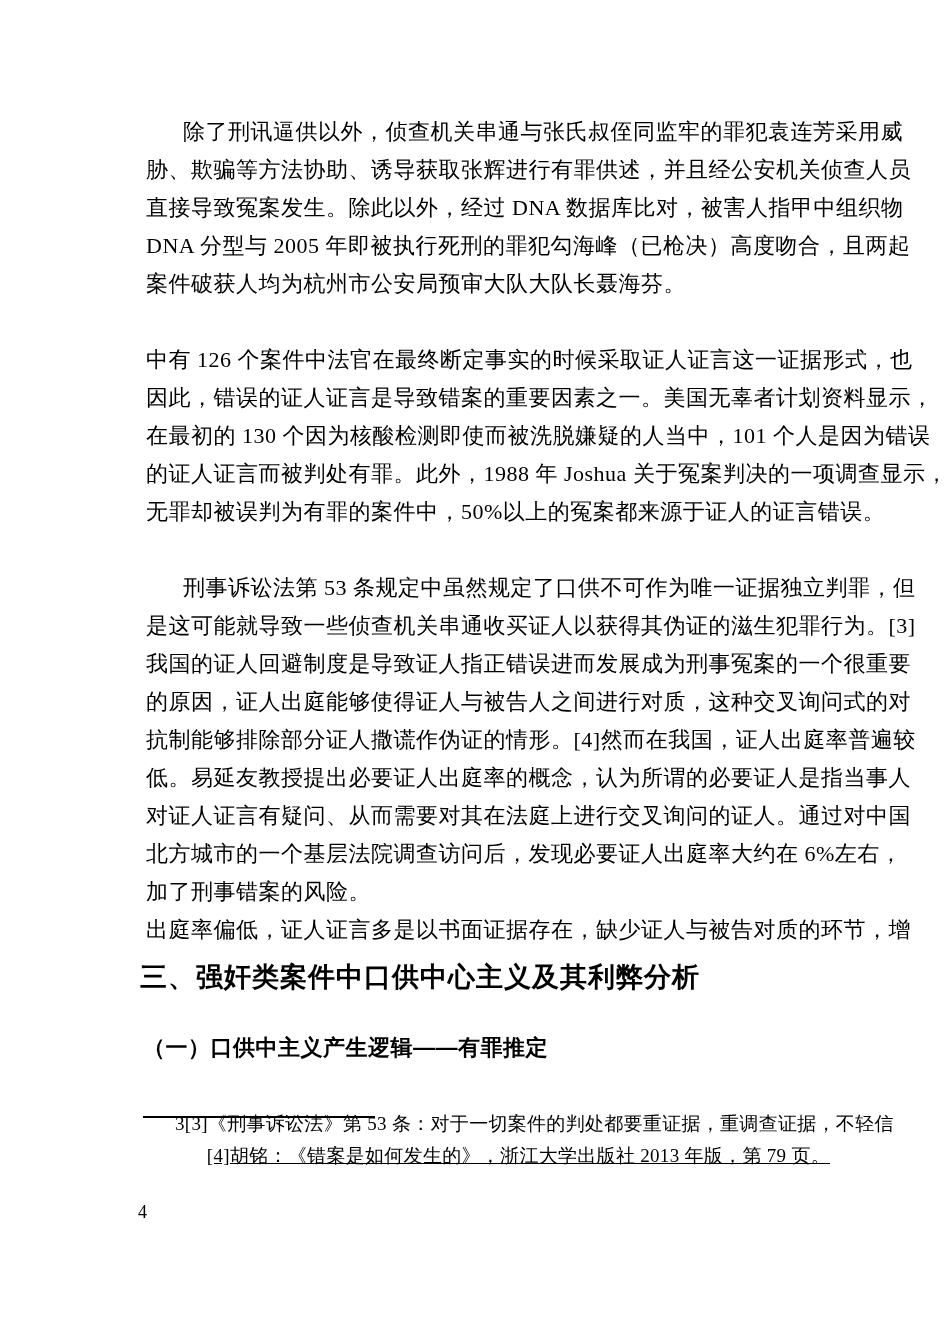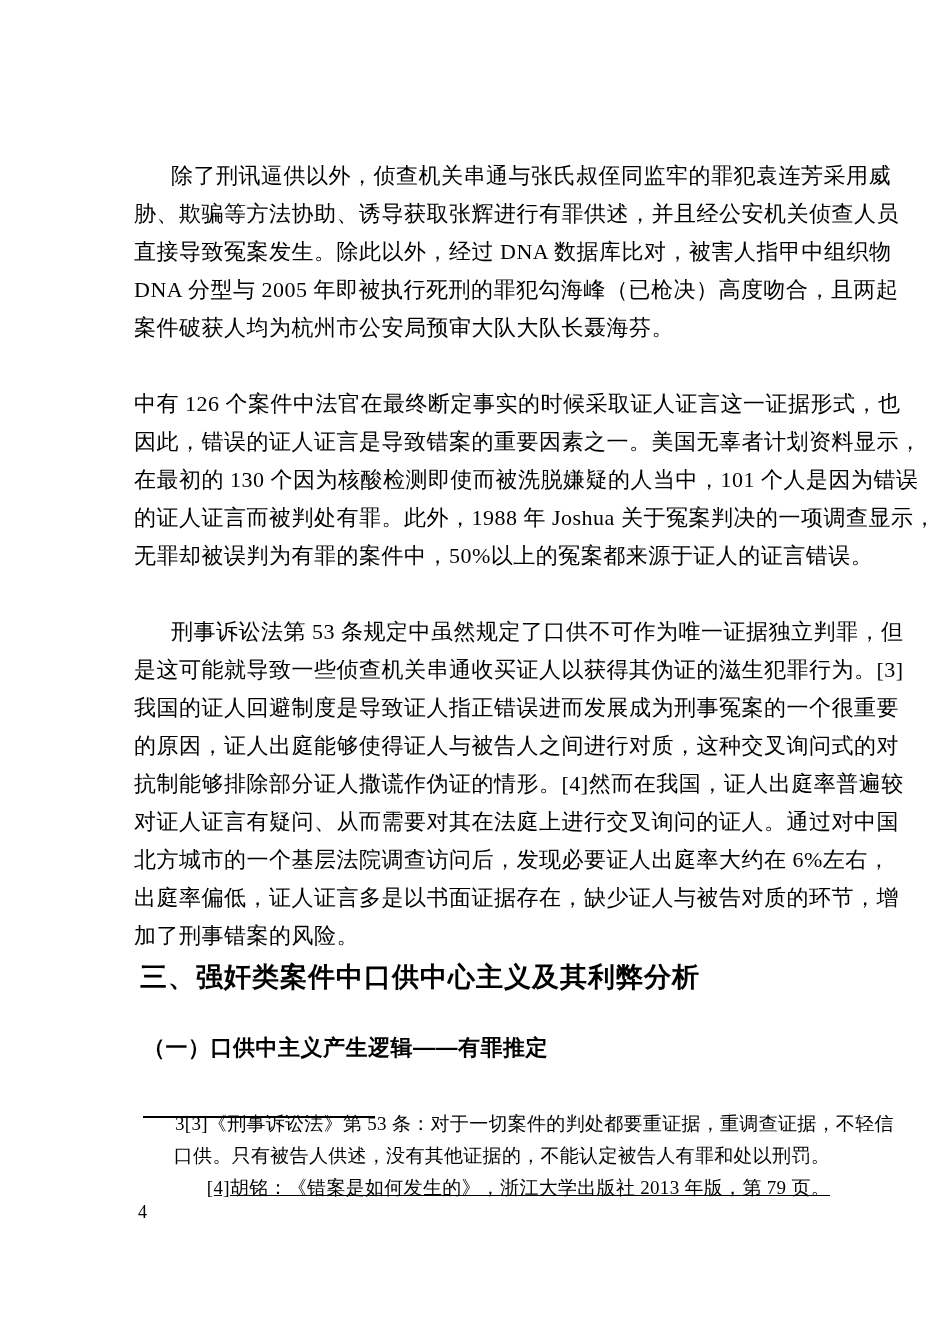--- a/index.html
+++ b/index.html
@@ -11,23 +11,22 @@
     position: relative;
     width: 950px;
     height: 1344px;
     background: #ffffff;
     overflow: hidden;
     font-family: "Liberation Serif", "DejaVu Serif", serif;
     color: #000000;
   }
   .para {
     position: absolute;
-    left: 134px;
+    left: 146px;
     width: 678px;
-    margin-top: 44px;
   }
   #para1 { top: 113px; }
   #para2 { top: 341px; }
   #para3 { top: 569px; }
   .line {
     font-size: 22px;
     height: 38px;
     line-height: 38px;
     white-space: nowrap;
     letter-spacing: 0.5px;
@@ -107,36 +106,36 @@
     <div class="line">的证人证言而被判处有罪。此外，1988 年 Joshua 关于冤案判决的一项调查显示，</div>
     <div class="line">无罪却被误判为有罪的案件中，50%以上的冤案都来源于证人的证言错误。</div>
   </div>
 
   <div class="para" id="para3">
     <div class="line indent">刑事诉讼法第 53 条规定中虽然规定了口供不可作为唯一证据独立判罪，但</div>
     <div class="line">是这可能就导致一些侦查机关串通收买证人以获得其伪证的滋生犯罪行为。[3]</div>
     <div class="line">我国的证人回避制度是导致证人指正错误进而发展成为刑事冤案的一个很重要</div>
     <div class="line">的原因，证人出庭能够使得证人与被告人之间进行对质，这种交叉询问式的对</div>
     <div class="line">抗制能够排除部分证人撒谎作伪证的情形。[4]然而在我国，证人出庭率普遍较</div>
+    <div class="line">低。易延友教授提出必要证人出庭率的概念，认为所谓的必要证人是指当事人</div>
     <div class="line">对证人证言有疑问、从而需要对其在法庭上进行交叉询问的证人。通过对中国</div>
     <div class="line">北方城市的一个基层法院调查访问后，发现必要证人出庭率大约在 6%左右，</div>
+    <div class="line">加了刑事错案的风险。</div>
     <div class="line">出庭率偏低，证人证言多是以书面证据存在，缺少证人与被告对质的环节，增</div>
-    <div class="line">加了刑事错案的风险。</div>
   </div>
 
   <div class="section-heading">三、强奸类案件中口供中心主义及其利弊分析</div>
 
   <div class="subsection-heading">（一）口供中主义产生逻辑——有罪推定</div>
 
   <div class="footnote-separator"></div>
 
   <div class="footnotes">
     <div>
       <div class="fn-line fn-indent1">3[3]《刑事诉讼法》第 53 条：对于一切案件的判处都要重证据，重调查证据，不轻信</div>
-      <div class="fn-line">口供。只有被告人供述，没有其他证据的，不能认定被告人有罪和处以刑罚。</div>
     </div>
     <div>
       <div class="fn-line fn-indent2">[4]胡铭：《错案是如何发生的》，浙江大学出版社 2013 年版，第 79 页。</div>
     </div>
   </div>
 
   <div class="page-number">4</div>
 
 </div>
 

